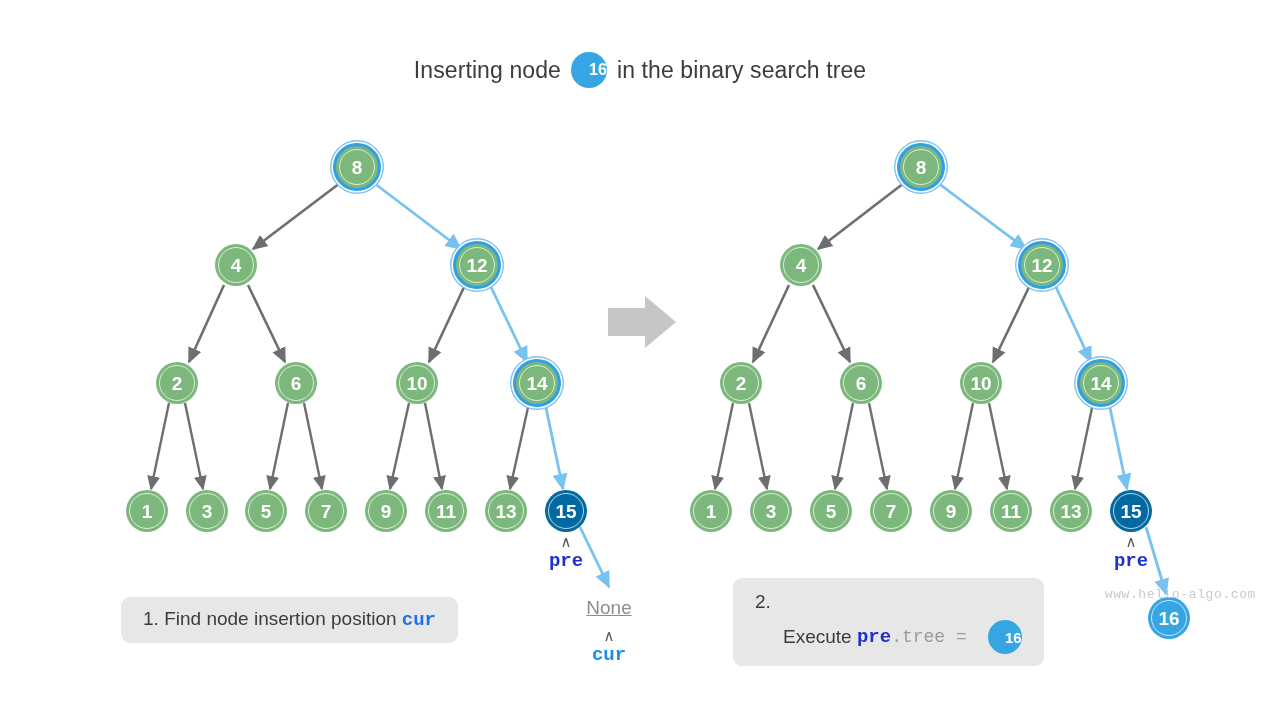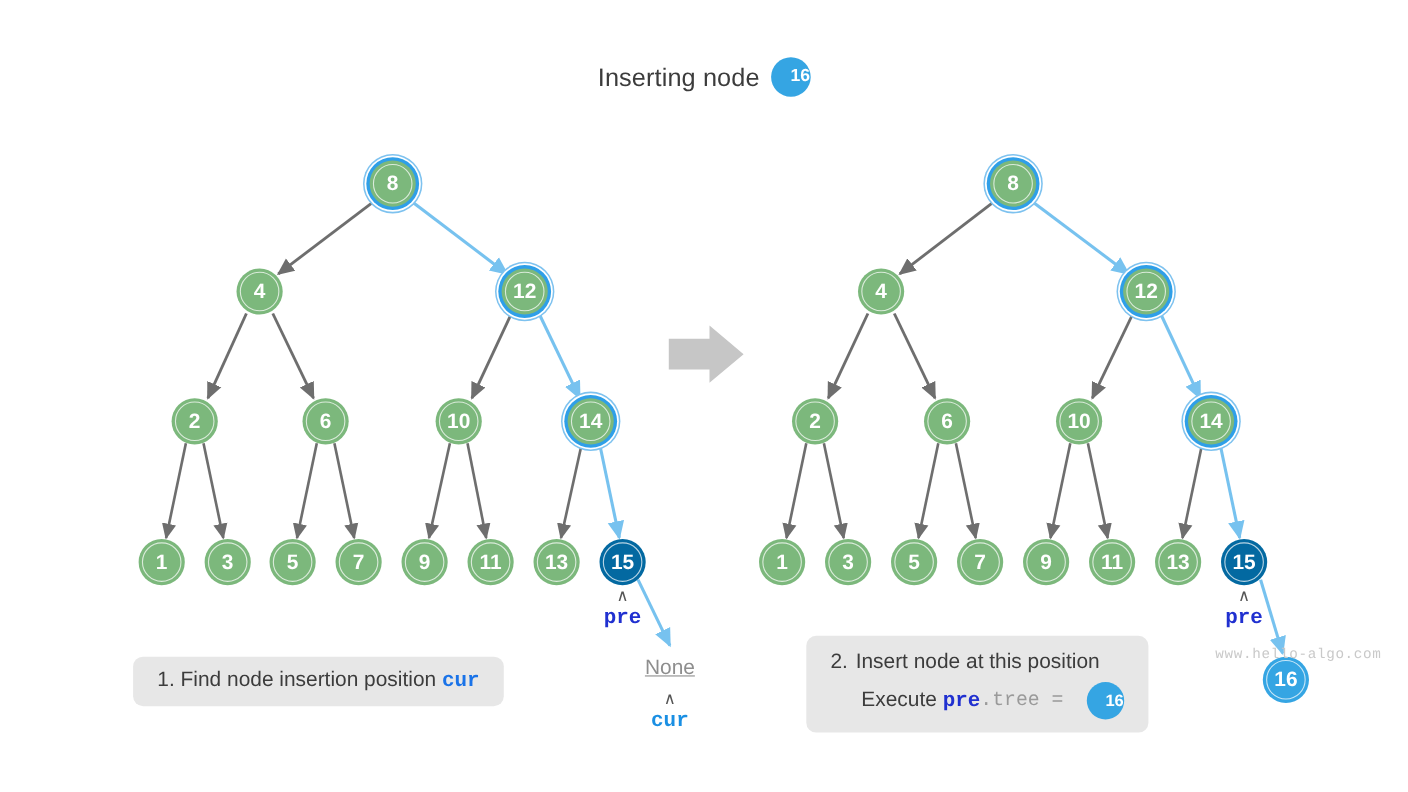--- a/index.html
+++ b/index.html
@@ -84,20 +84,21 @@
 <body>
 
 <div id="stage">
 
   <div class="title">
     <span class="t-txt">Inserting node</span>
     <span class="badge-node">
       <span class="ring"></span>
       <span>16</span>
     </span>
+    <span class="t-txt">in the binary search tree</span>
   </div>
 
   <svg class="layer" viewBox="0 0 1280 720">
     <defs>
       <marker id="ah-gray" markerWidth="7" markerHeight="7" refX="5.4" refY="3.1" orient="auto" markerUnits="strokeWidth">
         <path d="M0,0.4 L6,3.1 L0,5.8 z" fill="#6e6e6e"></path>
       </marker>
       <marker id="ah-blue" markerWidth="7" markerHeight="7" refX="5.4" refY="3.1" orient="auto" markerUnits="strokeWidth">
         <path d="M0,0.4 L6,3.1 L0,5.8 z" fill="#77c2ef"></path>
       </marker>
@@ -301,21 +302,20 @@
     <div class="ptr" style="left:1101px;top:534px;width:60px;">
       <span class="caret">∧</span>
       <span class="lbl lbl-navy">pre</span>
     </div>
   </div>
 
   <div class="caption cap2">
     <div class="line line1">
       <span>2.</span>
       <span style="width:7px;">&nbsp;</span>
-      <span>Insert node at this position</span>
     </div>
     <div class="line line2">
       <span>Execute </span>
       <span class="kw-navy">pre</span>
       <span class="kw-gray">.</span>
       <span class="kw-gray">tree</span>
       <span class="kw-gray"> = </span>
       <span class="inline-badge">
         <span class="ring"></span>
         <span>16</span>

